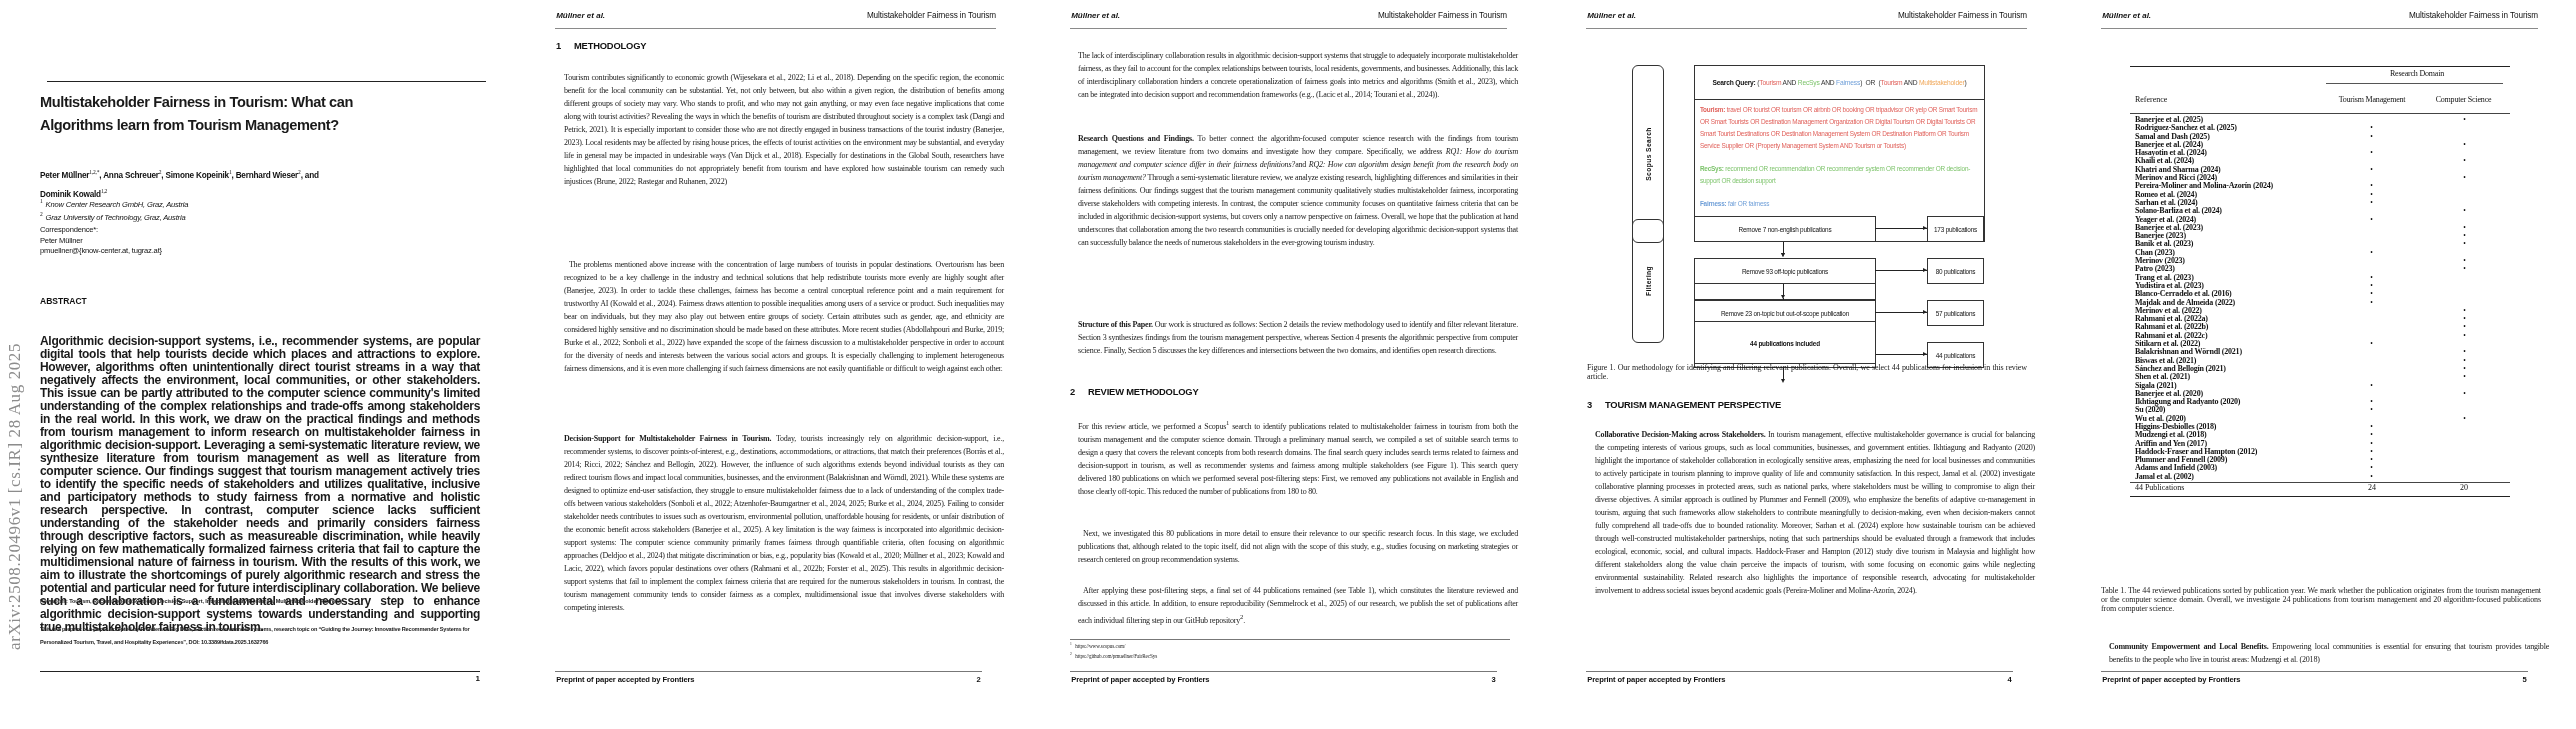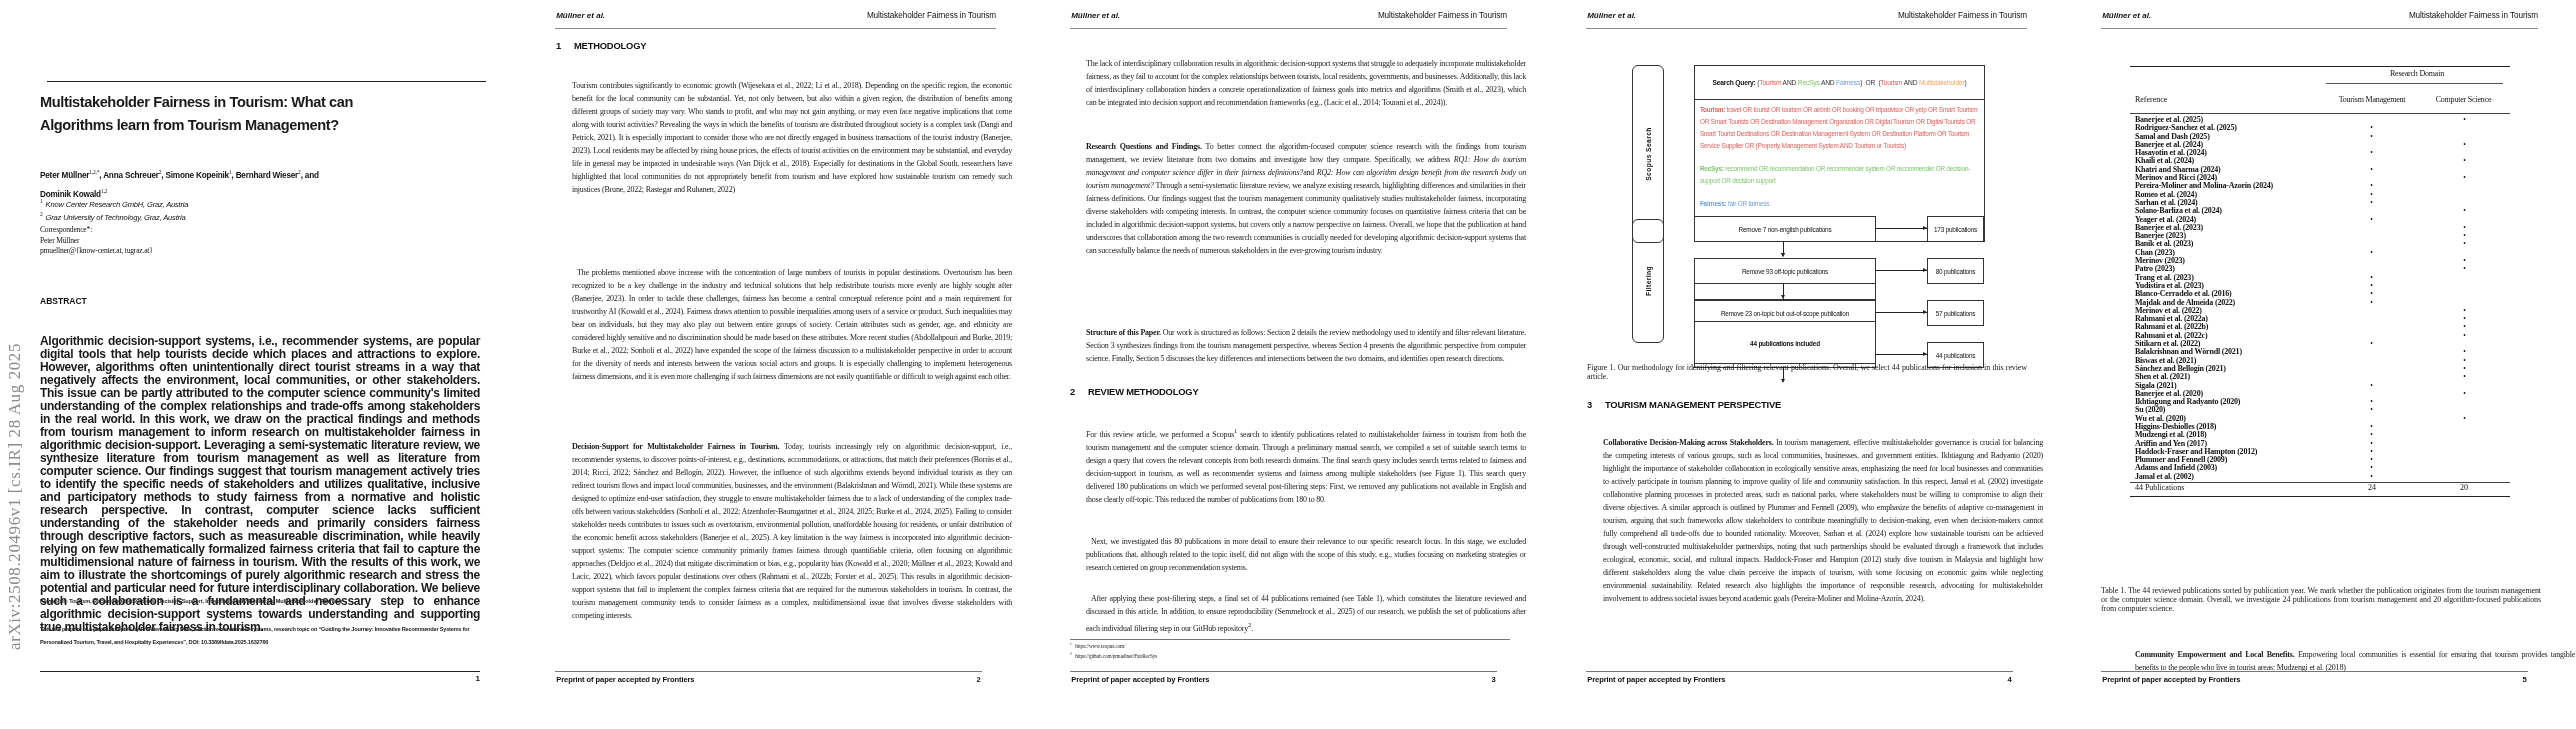--- a/index.html
+++ b/index.html
@@ -13,33 +13,33 @@
   .rh-left { position:absolute; left:1.2px; top:2.4px; font-family:"Liberation Sans", sans-serif; font-weight:bold; font-style:italic; font-size:8px; color:#111; }
   .rh-right { position:absolute; right:0; top:2.4px; font-family:"Liberation Sans", sans-serif; font-size:8.2px; color:#111; letter-spacing:-0.1px; }
 
   
   .rf { position:absolute; top:671px; left:40px; right:48px; border-top:0.9px solid #777; height:17px; }
   .rf-left { position:absolute; left:1.2px; top:3px; font-family:"Liberation Sans", sans-serif; font-weight:bold; font-size:7.6px; color:#111; letter-spacing:-0.1px; }
   .rf-right { position:absolute; right:1.2px; top:3px; font-family:"Liberation Sans", sans-serif; font-weight:bold; font-size:7.6px; color:#111; }
 
   .body-text { font-family:"Liberation Serif", serif; font-size:8px; line-height:13px; color:#1a1a1a; text-align:justify; letter-spacing:-0.2px; }
   .body-text b { font-weight:bold; }
-  .para { position:absolute; left:41px; width:440px; margin:16px; }
+  .para { position:absolute; left:41px; width:440px; margin:8px; }
   .indent { text-indent:4.9px; }
   .sec-h { position:absolute; left:41px; font-family:"Liberation Sans", sans-serif; font-weight:bold; font-size:9.4px; color:#111; letter-spacing:-0.2px; }
   .sec-h .num { display:inline-block; width:18px; }
 
   
   .p1-rule { position:absolute; left:47px; top:81px; width:439px; border-top:1.2px solid #222; }
   .title { position:absolute; left:40px; top:91px; width:389px; font-family:"Liberation Sans", sans-serif; font-weight:bold; font-size:14.6px; line-height:23px; color:#1a1a1a; letter-spacing:-0.4px; }
   .authors { position:absolute; left:40px; top:164px; width:425px; font-family:"Liberation Sans", sans-serif; font-weight:bold; font-size:8.2px; line-height:16px; color:#111; letter-spacing:-0.2px; }
   .authors sup { font-family:"Liberation Serif", serif; font-weight:normal; font-size:5.5px; vertical-align:3.6px; }
   .affil { position:absolute; left:40px; font-family:"Liberation Sans", sans-serif; font-style:italic; font-size:7.6px; color:#111; letter-spacing:-0.2px; }
   .affil sup { font-style:normal; font-family:"Liberation Serif", serif; font-size:5.5px; margin-right:3px; }
-  .corr { position:absolute; left:40px; top:225px; font-family:Liberation Serif, serif; font-size:7.6px; line-height:10.6px; color:#111; letter-spacing:-0.2px; }
+  .corr { position:absolute; left:40px; top:225px; font-family:Liberation Sans, sans-serif; font-size:7.6px; line-height:10.6px; color:#111; letter-spacing:-0.2px; }
   .abstract-h { position:absolute; left:40px; top:296px; font-family:"Liberation Sans", sans-serif; font-weight:bold; font-size:8.5px; color:#111; }
   .abstract { position:absolute; left:40px; top:335px; width:440px; font-family:"Liberation Sans", sans-serif; font-weight:bold; font-size:12px; line-height:13px; color:#1a1a1a; text-align:justify; letter-spacing:-0.3px; }
   .keywords { position:absolute; left:40px; top:598px; width:440px; font-family:"Liberation Sans", sans-serif; font-weight:bold; font-size:5.6px; color:#222; letter-spacing:-0.1px; }
   .preprint-note { position:absolute; left:40px; top:623px; width:444px; font-family:"Liberation Sans", sans-serif; font-weight:bold; font-size:5.6px; line-height:12.8px; color:#222; letter-spacing:-0.2px; }
   .p1-foot { position:absolute; left:40px; top:671px; width:440px; border-top:1.2px solid #222; }
   .p1-pnum { position:absolute; right:35px; top:674px; font-family:"Liberation Sans", sans-serif; font-weight:bold; font-size:8px; color:#111; }
   .arxiv-stamp { position:absolute; left:4.9px; top:650px; transform-origin:0 0; transform:rotate(-90deg); white-space:nowrap; font-family:"Liberation Serif", serif; font-size:17px; color:#8c8c8c; letter-spacing:0.6px; }
 
   
   .fig { position:absolute; left:0; top:0; width:515px; height:389px; }
@@ -439,20 +439,20 @@
     <div class="tbl-total-rule" id="tbl-total-rule" style="top: 415px;"></div>
     <div class="tbl-total" id="tbl-total" style="top: 415px;">
       <span class="ref">44 Publications</span>
       <span class="v1">24</span>
       <span class="v2">20</span>
     </div>
     <div class="tbl-bottom-rule" id="tbl-bottom-rule" style="top: 429px;"></div>
   </div>
 
   <div class="caption" style="top:586px; left:40px"><b>Table 1.</b><span> The 44 reviewed publications sorted by publication year. We mark whether the publication originates from the tourism management or the computer science domain. Overall, we investigate 24 publications from tourism management and 20 algorithm-focused publications from computer science.</span></div>
-  <p class="para body-text" style="top:632px; left:58px"><b>Community Empowerment and Local Benefits.</b><span> Empowering local communities is essential for ensuring that tourism provides tangible benefits to the people who live in tourist areas: Mudzengi et al. (2018)</span></p>
+  <p class="para body-text" style="top:632px; left:40px"><b>Community Empowerment and Local Benefits.</b><span> Empowering local communities is essential for ensuring that tourism provides tangible benefits to the people who live in tourist areas: Mudzengi et al. (2018)</span></p>
 
   <div class="rf">
     <span class="rf-left">Preprint of paper accepted by Frontiers</span>
     <span class="rf-right">5</span>
   </div>
 </div>
 
 
 </body></html>

